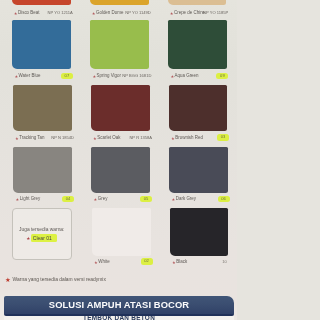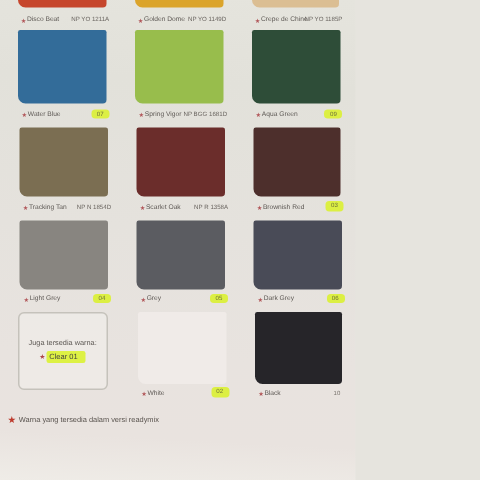--- a/index.html
+++ b/index.html
@@ -132,13 +132,22 @@
       </div>
     </div>
 
   <div id="alsobox">
     <div class="t">Juga tersedia warna:</div>
     <div class="c"><span class="cstar">★</span><span class="hl">Clear 01</span></div>
   </div>
 
   <div id="footnote"><span class="fstar">★</span><span>Warna yang tersedia dalam versi readymix</span></div>
 
+  <div id="bannerwrap">
+    <div id="banner">
+      <div class="bt">SOLUSI AMPUH ATASI BOCOR</div>
+    </div>
+    <div id="bannerline"></div>
+    <div id="subbar">
+      <div class="st">TEMBOK DAN BETON</div>
+    </div>
+  </div>
 </div>
 
 </body></html>

